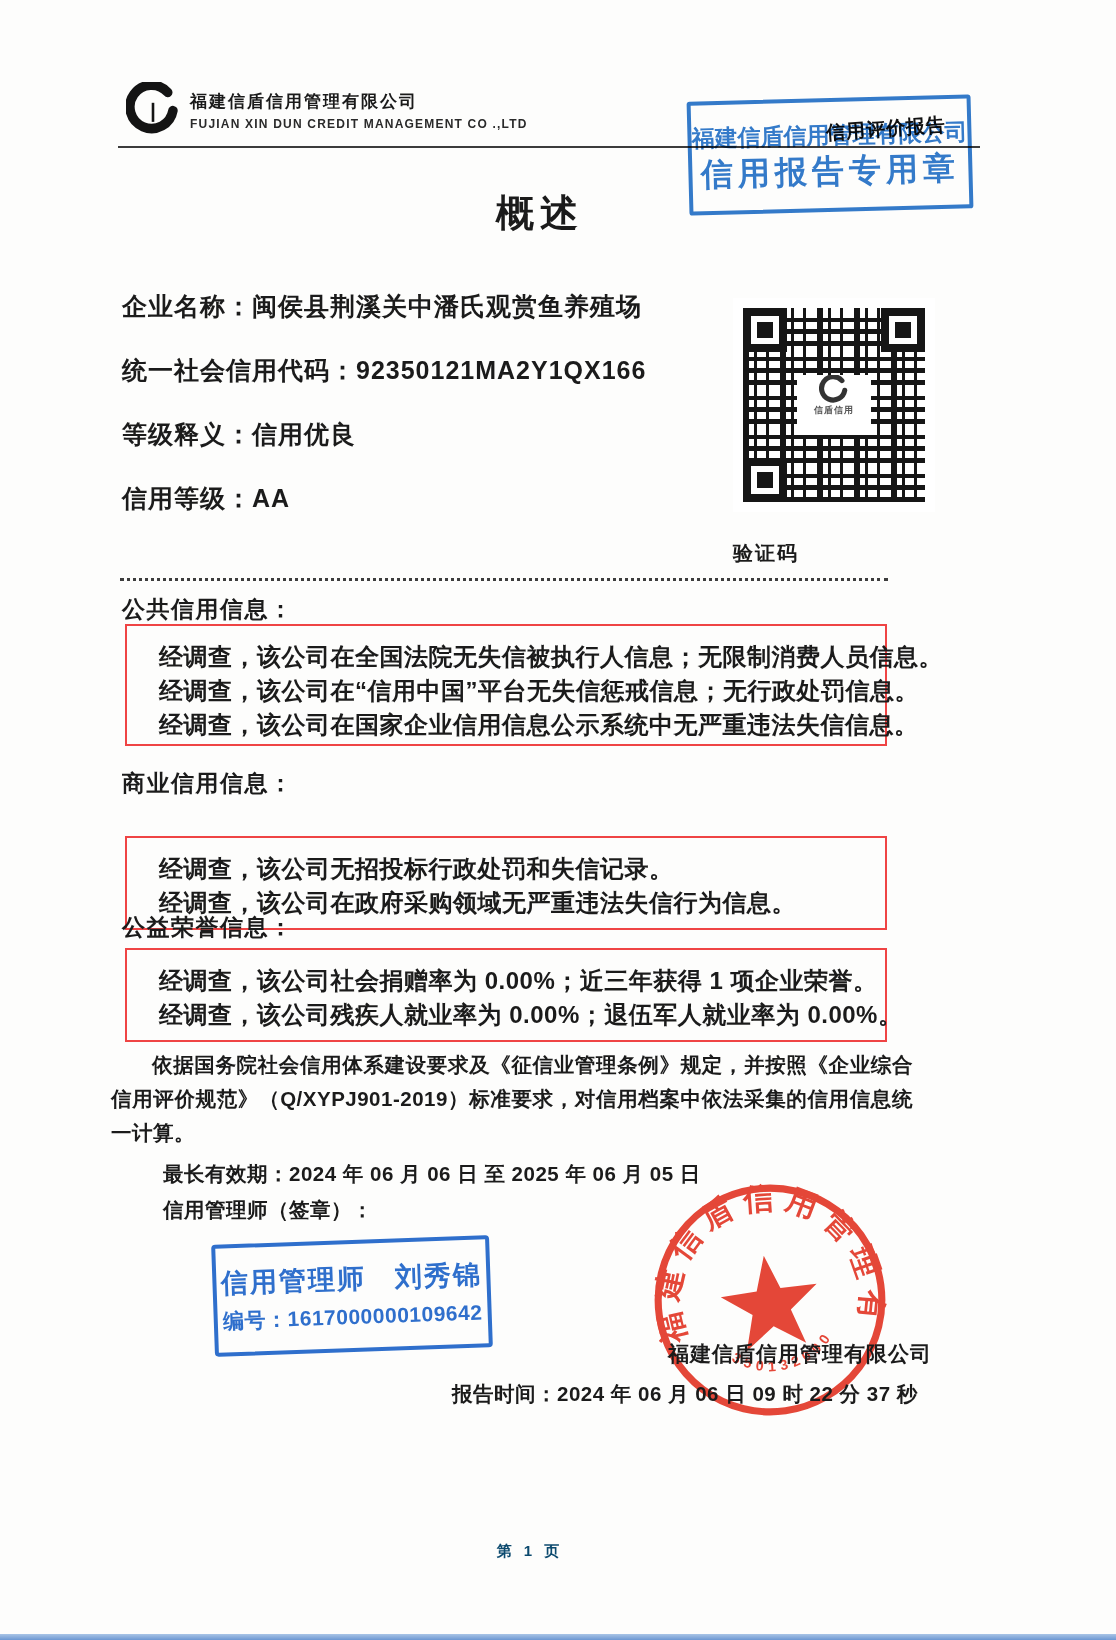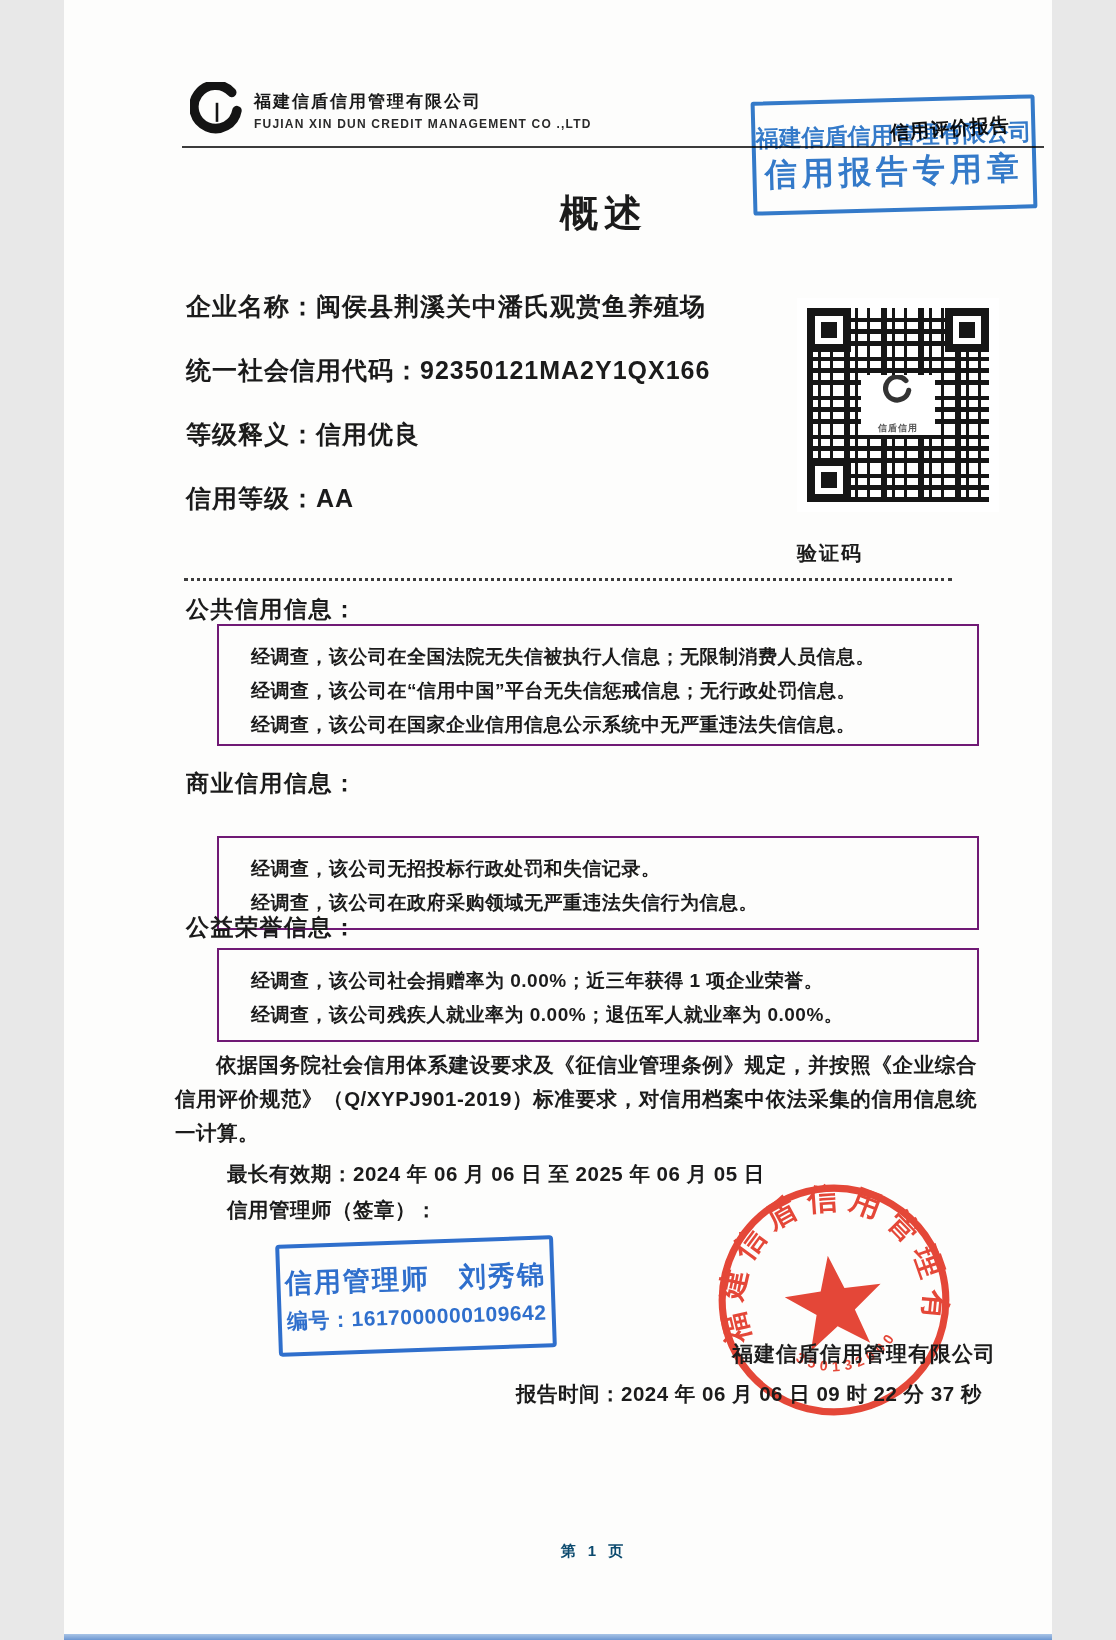--- a/index.html
+++ b/index.html
@@ -1,17 +1,17 @@
 <!DOCTYPE html>
 <html><head>
 <meta charset="utf-8">
 <style>
   * { margin:0; padding:0; box-sizing:border-box; }
   body { background:#e8e8e8; font-family:"Liberation Sans", sans-serif; }
-  .page { position:relative; width:988px; height:1640px; margin:0 auto;
+  .page { position:relative; width:1116px; height:1640px; margin:0 auto;
           background:#fdfdfc; overflow:hidden; color:#1b1b1b; }
 
   
   .logo-wrap { position:absolute; left:126px; top:82px; display:flex; align-items:flex-start; }
   .logo-mark { width:54px; height:52px; }
   .logo-text { margin-left:10px; padding-top:8px; }
   .logo-cn { font-size:17px; font-weight:700; letter-spacing:2px; color:#1a1a1a; }
   .logo-en { font-size:12px; font-weight:700; letter-spacing:1.2px; color:#2a2a2a; margin-top:4px; }
   .header-rule { position:absolute; left:118px; top:146px; width:862px; height:2px; background:#3c3c3c; }
 
@@ -35,32 +35,32 @@
   .qr { position:absolute; left:733px; top:298px; width:202px; height:214px; background:#fff; }
   .qr-noise { position:absolute; inset:10px;
     background-image:
       repeating-linear-gradient(90deg,#161616 0 6px,transparent 6px 11px,#161616 11px 14px,transparent 14px 23px,#161616 23px 26px,transparent 26px 37px),
       repeating-linear-gradient(0deg,#161616 0 5px,transparent 5px 12px,#161616 12px 17px,transparent 17px 24px,#161616 24px 28px,transparent 28px 39px); }
   .finder { position:absolute; width:44px; height:44px; border:8px solid #161616; background:#fff; }
   .finder::after { content:""; position:absolute; inset:6px; background:#161616; }
   .finder.tl { left:10px; top:10px; } .finder.tr { right:10px; top:10px; } .finder.bl { left:10px; bottom:10px; }
   .qr-center { position:absolute; left:50%; top:50%; transform:translate(-50%,-50%);
                width:74px; height:60px; background:#fff; display:flex; flex-direction:column;
-               align-items:center; justify-content:space-between; }
+               align-items:center; justify-content:flex-start; }
   .qr-center svg { width:30px; height:28px; }
   .qr-center-label { font-size:9px; font-weight:700; color:#555; letter-spacing:1px; margin-top:1px; }
   .qr-caption { position:absolute; left:733px; top:540px; width:202px; text-align:left;
                 font-size:20px; font-weight:700; letter-spacing:2px; }
 
   
   .dotted-sep { position:absolute; left:120px; top:578px; width:768px; border-top:3px dotted #3d3d3d; }
   .sec-head { position:absolute; left:122px; font-size:23px; font-weight:700; letter-spacing:1.5px; }
-  .sec-box { position:absolute; left:125px; width:762px; border:2px solid #701a75;
-             padding:14px 18px 14px 32px; font-size:19px; font-weight:700; line-height:34px;
-             letter-spacing:0.5px;margin-left:28px; }
+  .sec-box { position:absolute; left:125px; width:762px; border:2px solid #ef4444;
+             padding:14px 18px 14px 32px; font-size:24px; font-weight:700; line-height:34px;
+             letter-spacing:0.5px; }
   .sec-box div { white-space:nowrap; }
 
   
   .basis { position:absolute; left:111px; top:1048px; width:802px; font-size:20.5px;
            font-weight:700; line-height:34px; text-indent:2em; letter-spacing:0.5px; text-align:justify; }
   .validity { position:absolute; left:163px; top:1160px; font-size:20.5px; font-weight:700; letter-spacing:0.5px; }
   .signer  { position:absolute; left:163px; top:1196px; font-size:20.5px; font-weight:700; letter-spacing:0.5px; }
 
   
   .stamp-manager { position:absolute; left:213px; top:1240px; width:278px; height:112px;

